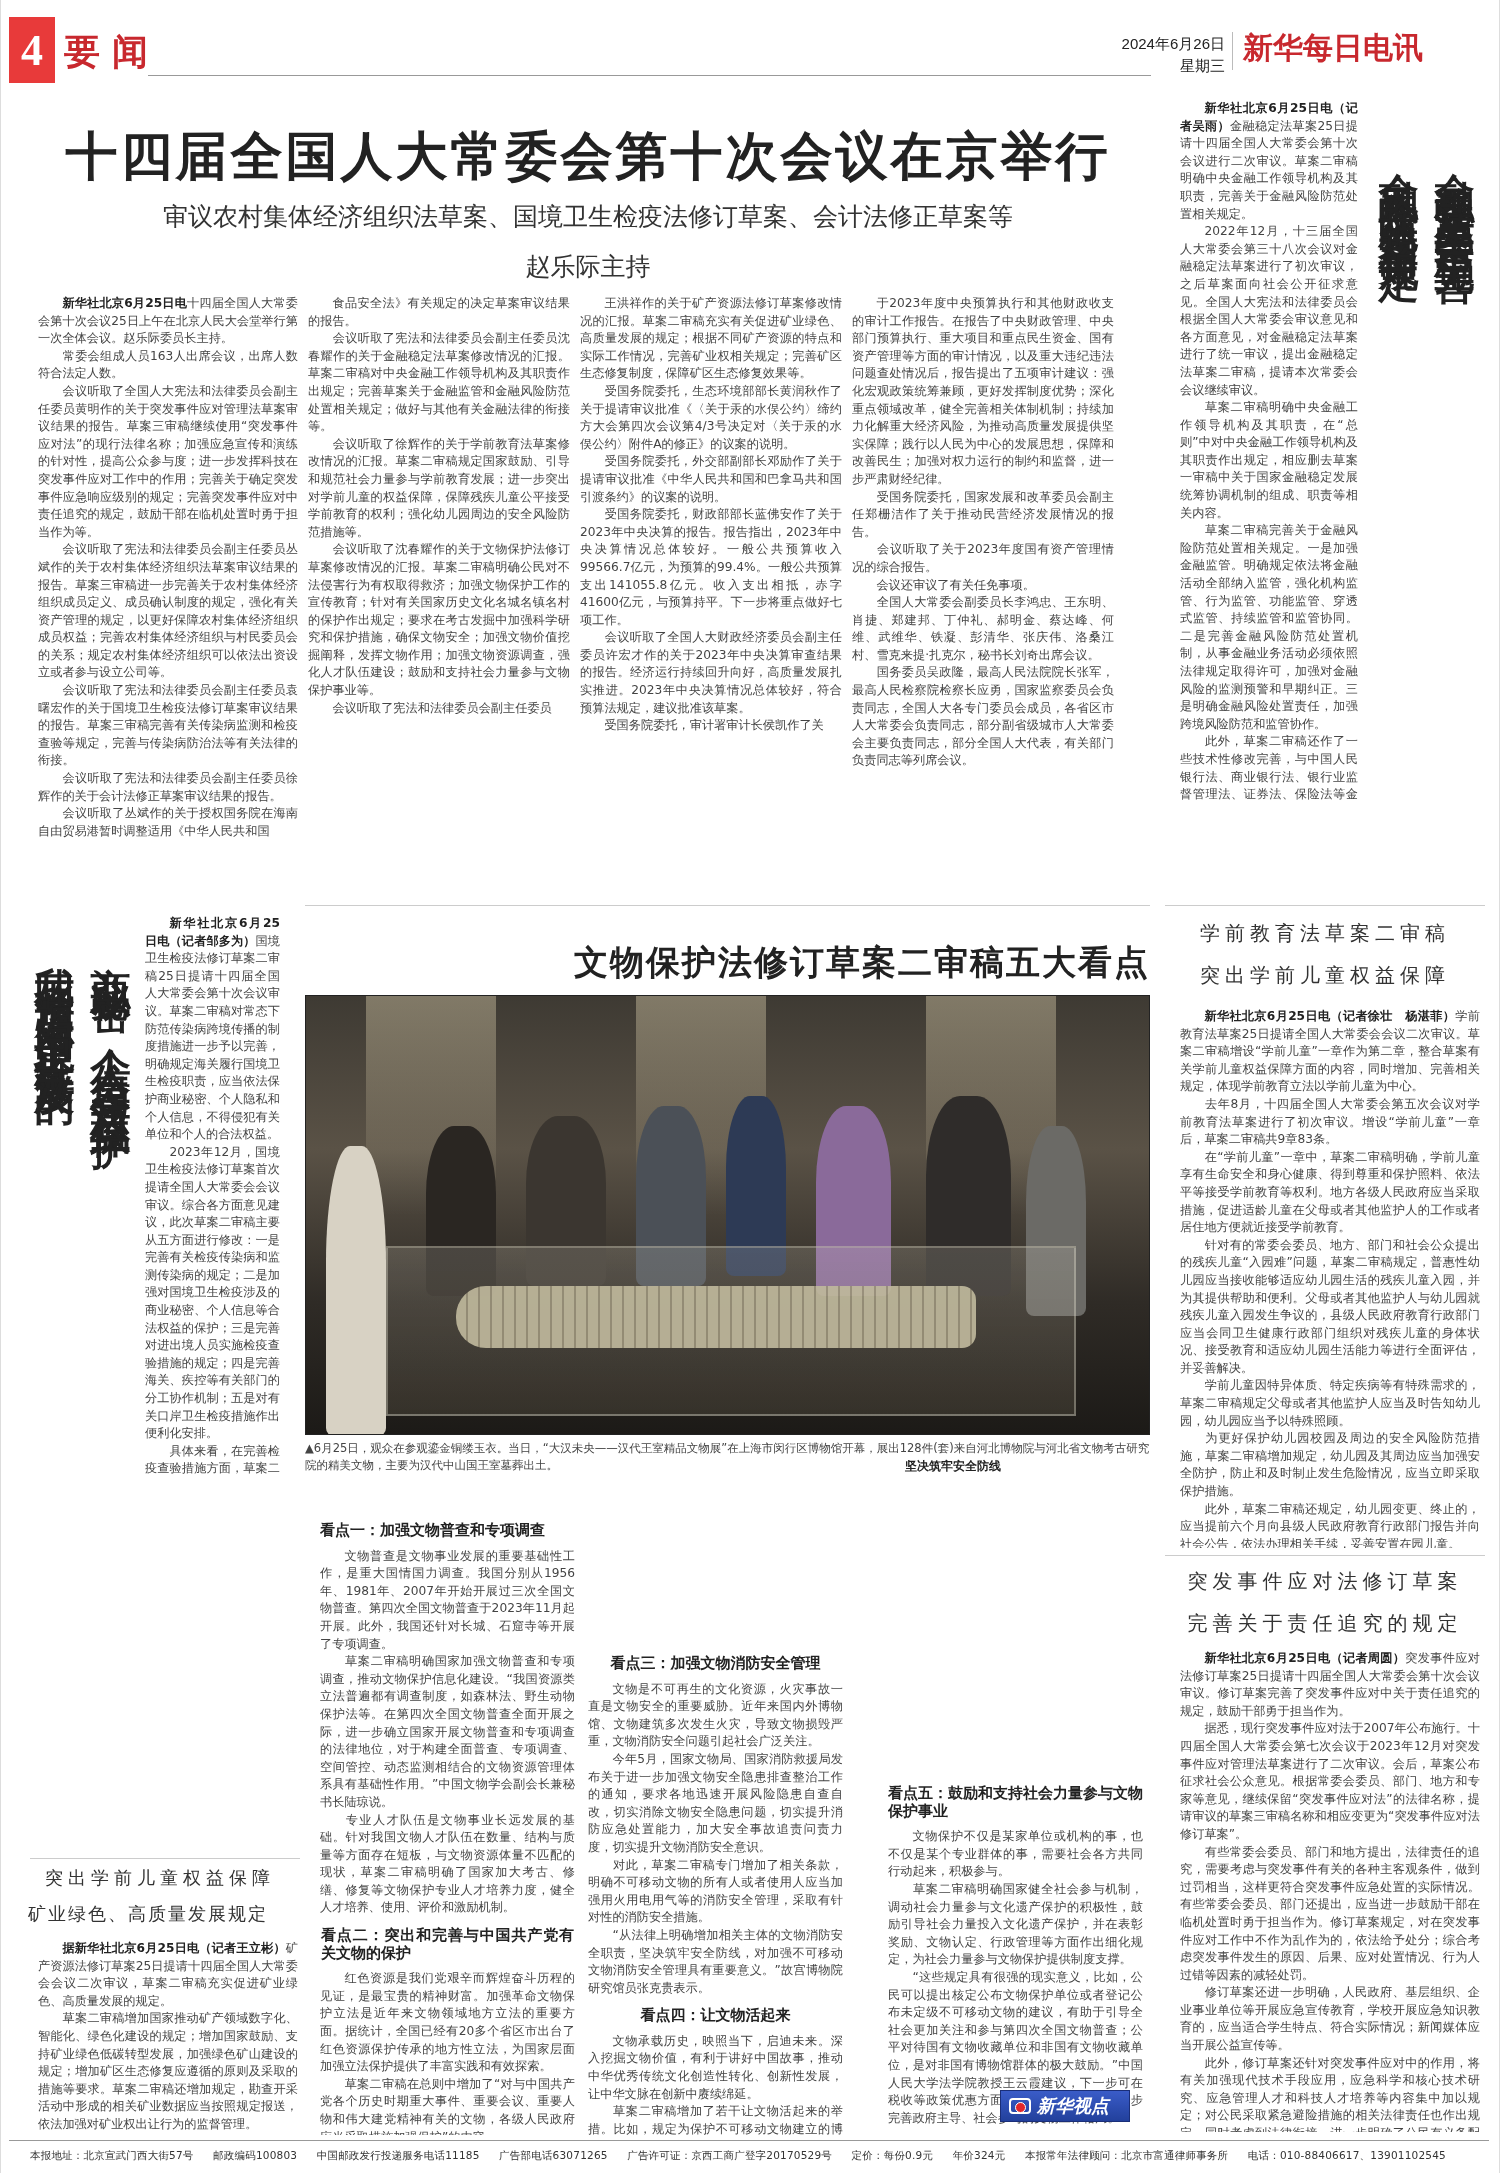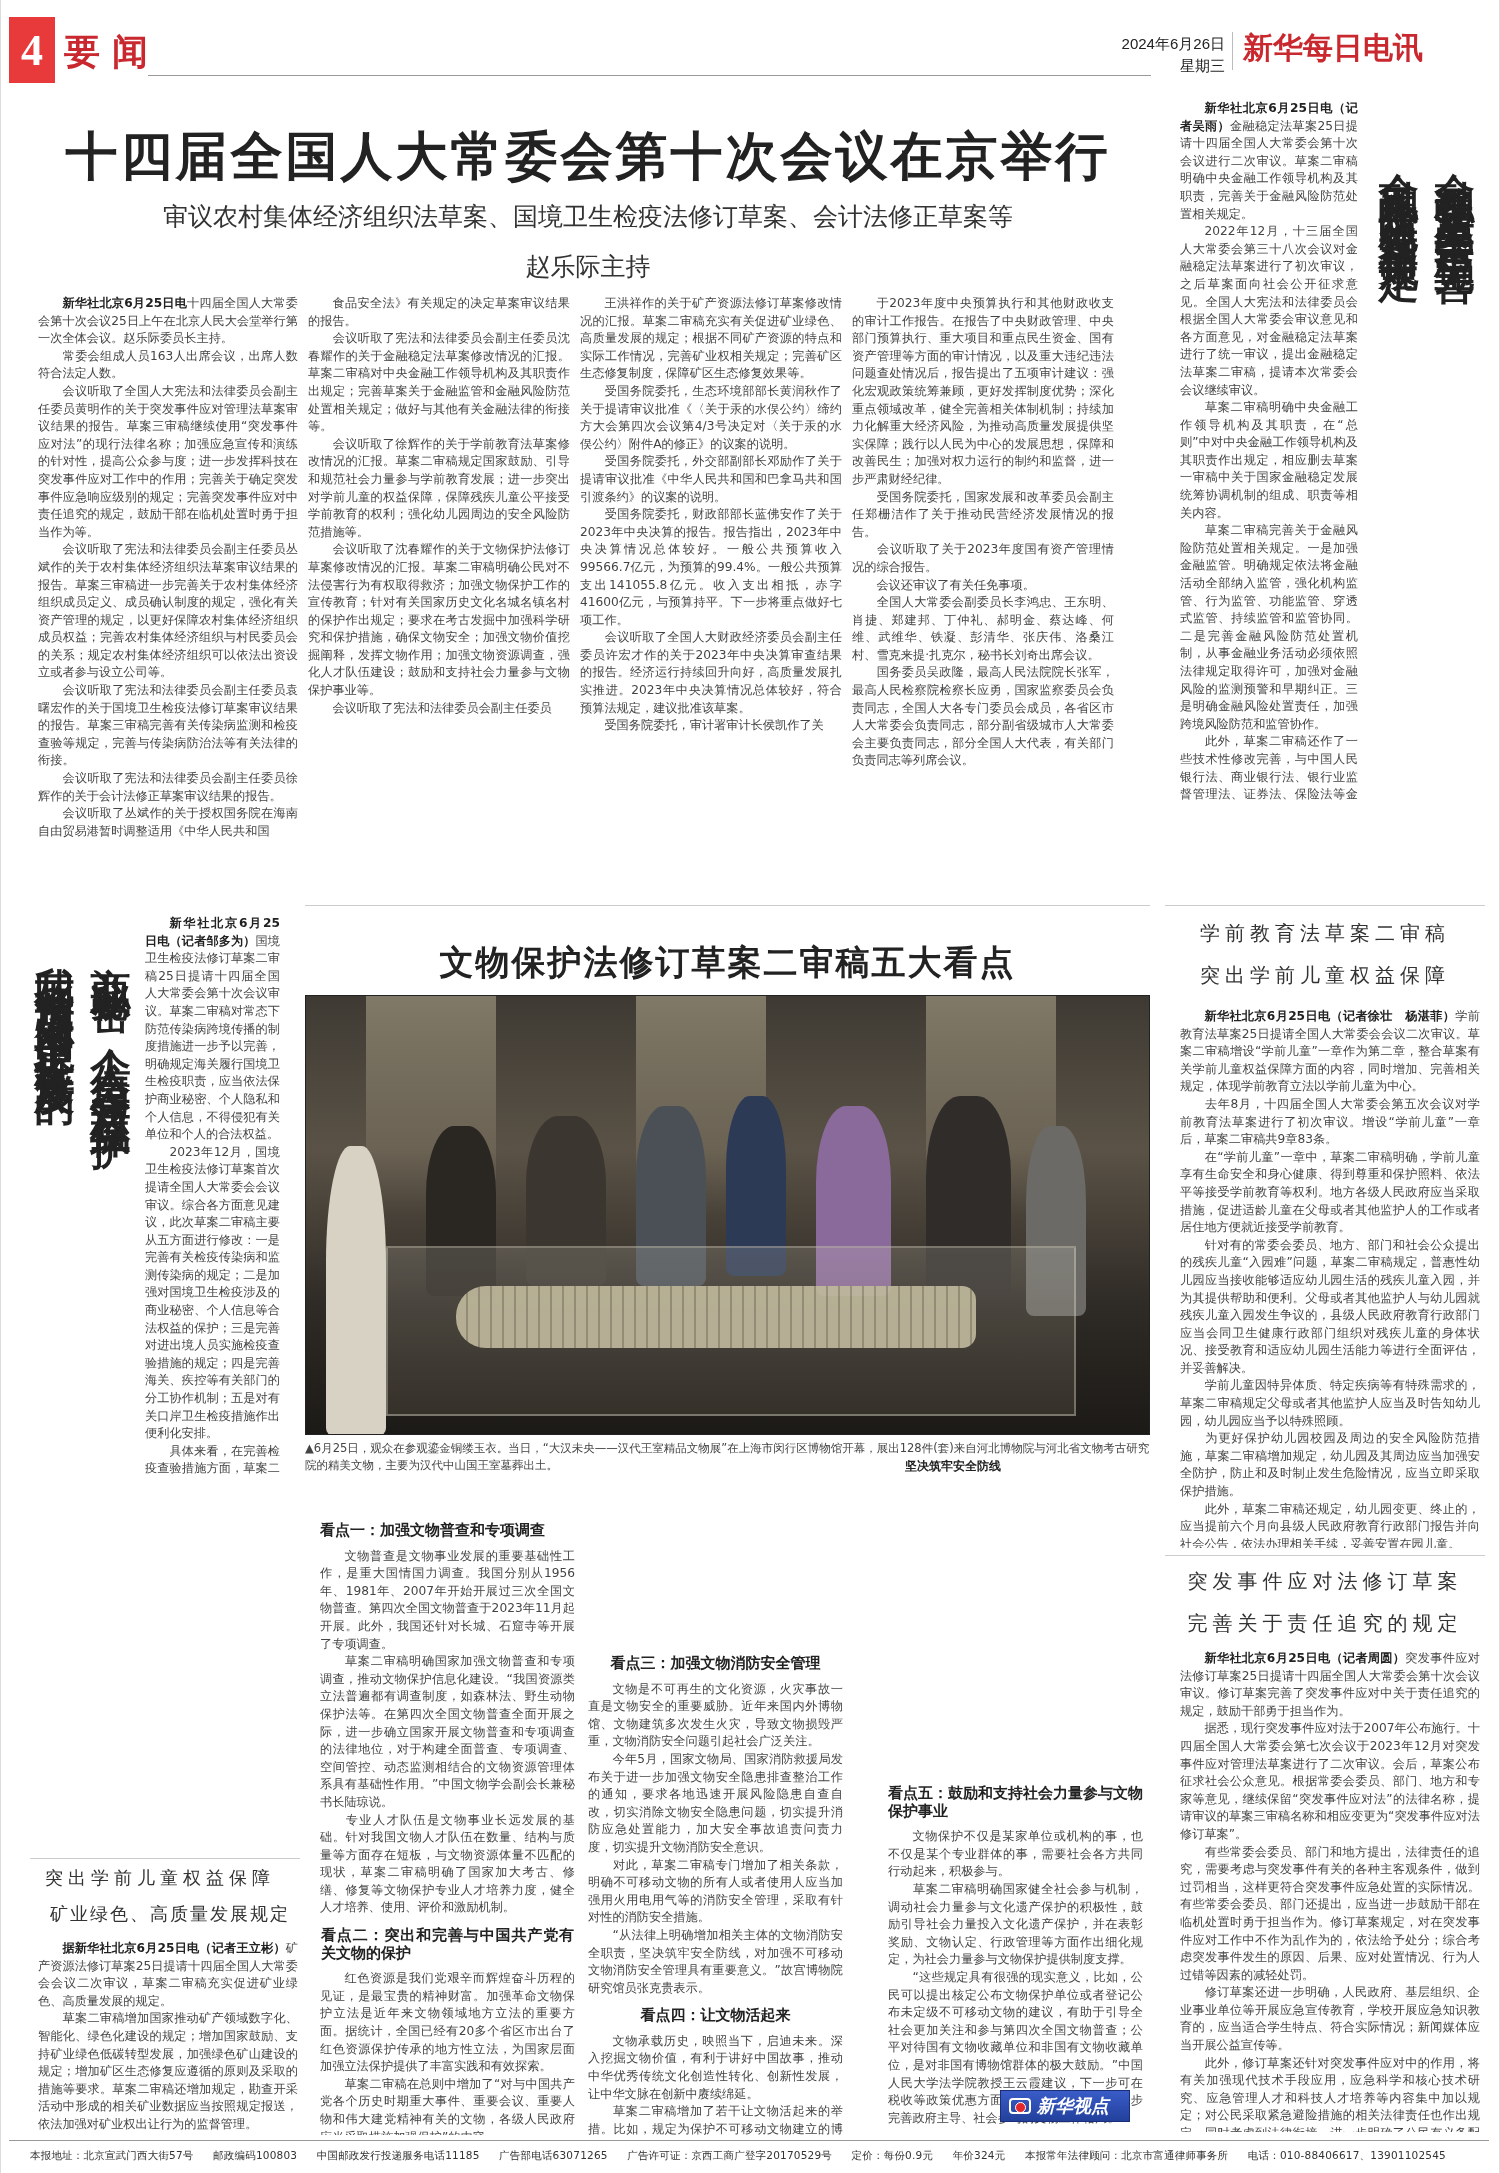--- a/index.html
+++ b/index.html
@@ -36,21 +36,21 @@
   
   .photo { left: 305px; top: 995px; width: 845px; height: 440px; background: linear-gradient(180deg, #3e3a33 0%, #5a5246 35%, #2f2b26 70%, #1c1a17 100%); overflow: hidden; border: 1px solid #222; }
   .case { position: absolute; left: 80px; top: 250px; width: 690px; height: 170px; background: linear-gradient(180deg, rgba(220,215,200,0.18), rgba(120,110,90,0.25)); border: 2px solid rgba(230,225,210,0.35); }
   .suit { position: absolute; left: 150px; top: 290px; width: 520px; height: 62px; border-radius: 30px 14px 14px 30px;
     background: repeating-linear-gradient(90deg, #bfb89c 0 10px, #9a927a 10px 12px), #b7ae93; opacity: 0.92; }
   .visitor { position: absolute; background: #2a2622; border-radius: 40% 40% 8px 8px; }
   .light { position: absolute; top: 0; width: 130px; height: 220px; background: linear-gradient(180deg, rgba(255,240,200,0.35), rgba(255,240,200,0)); }
   .caption { left: 305px; top: 1440px; width: 845px; font-size: 11.5px; line-height: 17px; color: #444; font-family: "DejaVu Sans", sans-serif; }
   .caption-credit { left: 905px; top: 1458px; font-size: 12px; font-weight: bold; color: #222; font-family: "DejaVu Sans", sans-serif; }
 
-  .wenwu-title { left: 305px; top: 940px; width: 845px; text-align: center; font-size: 34px; font-weight: bold; color: #222; letter-spacing: 2px; font-family: "DejaVu Serif", serif; }
+  .wenwu-title { left: 305px; top: 940px; width: 845px; text-align: right; font-size: 34px; font-weight: bold; color: #222; letter-spacing: 2px; font-family: "DejaVu Serif", serif; }
 
   .xinhua-badge { left: 1000px; top: 2090px; width: 130px; height: 32px; background: linear-gradient(180deg, #3a5cc8, #22409c); border: 1px solid #1a2e78; color: #fff; font-size: 18px; font-weight: bold; font-style: italic; display: flex; align-items: center; padding-left: 8px; gap: 6px; font-family: "DejaVu Sans", sans-serif; }
   .cam { width: 22px; height: 16px; border: 2px solid #fff; border-radius: 4px; position: relative; }
   .cam::after { content: ""; position: absolute; left: 4px; top: 2px; width: 9px; height: 9px; border-radius: 50%; background: #e2262a; border: 1px solid #fff; }
 
   .footer-rule { left: 9px; top: 2140px; width: 1480px; height: 1px; background: #999; }
   .footer { left: 30px; top: 2149px; width: 1450px; font-size: 10.5px; color: #333; font-family: "DejaVu Sans", sans-serif; white-space: nowrap; letter-spacing: 0.2px; }
   .footer span { margin-right: 16px; }
   .page-border-l { left: 0; top: 0; width: 1px; height: 2173px; background: #ddd; }
   .page-border-r { left: 1499px; top: 0; width: 1px; height: 2173px; background: #ddd; }
@@ -99,21 +99,21 @@
 <div class="abs vhead" style="left:84px;top:935px;height:760px;">商业秘密、个人信息等合法权益保护</div>
 <div class="abs col" style="left:145px;top:915px;width:135px;height:560px;">
   <p><b class="lead">新华社北京6月25日电</b><b class="lead">（记者邹多为）</b><span>国境卫生检疫法修订草案二审稿25日提请十四届全国人大常委会第十次会议审议。草案二审稿对常态下防范传染病跨境传播的制度措施进一步予以完善，明确规定海关履行国境卫生检疫职责，应当依法保护商业秘密、个人隐私和个人信息，不得侵犯有关单位和个人的合法权益。<br><span style="display: inline-block; width: 2em;"></span>2023年12月，国境卫生检疫法修订草案首次提请全国人大常委会会议审议。综合各方面意见建议，此次草案二审稿主要从五方面进行修改：一是完善有关检疫传染病和监测传染病的规定；二是加强对国境卫生检疫涉及的商业秘密、个人信息等合法权益的保护；三是完善对进出境人员实施检疫查验措施的规定；四是完善海关、疾控等有关部门的分工协作机制；五是对有关口岸卫生检疫措施作出便利化安排。<br><span style="display: inline-block; width: 2em;"></span>具体来看，在完善检疫查验措施方面，草案二审稿明确海关对进境出境人员可以要求实施体温检测和医学巡查措施，必要时可以要求提供有关健康申明或者健康证明，还可以根据情况，对有关进境出境人员实施流行病学检查和医学检查，进一步明确检疫查验措施。同时，海关总署应当根据境内外传染病监测和风险评估情况，对有关口岸的卫生检疫措施作出便利化安排。<br><span style="display: inline-block; width: 2em;"></span>据悉，我国现行国境卫生检疫法于1987年施行，并分别于2007年、2009年和2018年作出部分修改。</span></p>
 </div>
 <div class="abs col" style="left:38px;top:1480px;width:260px;height:315px;">
   <p></p>
 </div>
 
 <div class="abs hr" style="left:30px;top:1858px;width:270px;"></div>
 <div class="abs sub-title" style="left:30px;top:1866px;width:260px;font-size:18px;">突出学前儿童权益保障</div>
-<div class="abs sub-title" style="left:40px;top:1902px;width:260px;font-size:18px;letter-spacing:2px;">矿业绿色、高质量发展规定</div>
+<div class="abs sub-title" style="left:18px;top:1902px;width:260px;font-size:18px;letter-spacing:2px;">矿业绿色、高质量发展规定</div>
 <div class="abs col" style="left:38px;top:1940px;width:260px;height:190px;">
   <p><b class="lead">据新华社北京6月25日电</b><b class="lead">（记者王立彬）</b><span>矿产资源法修订草案25日提请十四届全国人大常委会会议二次审议，草案二审稿充实促进矿业绿色、高质量发展的规定。<br><span style="display: inline-block; width: 2em;"></span>草案二审稿增加国家推动矿产领域数字化、智能化、绿色化建设的规定；增加国家鼓励、支持矿业绿色低碳转型发展，加强绿色矿山建设的规定；增加矿区生态修复应遵循的原则及采取的措施等要求。草案二审稿还增加规定，勘查开采活动中形成的相关矿业数据应当按照规定报送，依法加强对矿业权出让行为的监督管理。</span></p>
 </div>
 
 <div class="abs hr" style="left:305px;top:905px;width:845px;"></div>
 <div class="abs wenwu-title">文物保护法修订草案二审稿五大看点</div>
 
 <div class="abs photo">
   <div class="light" style="left:60px;"></div>
   <div class="light" style="left:330px;"></div>

